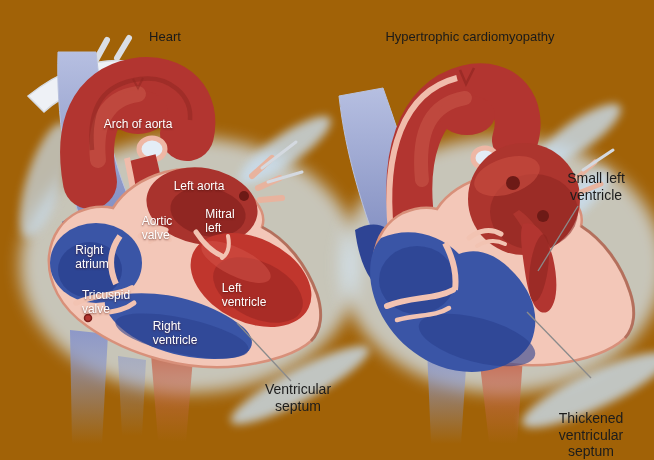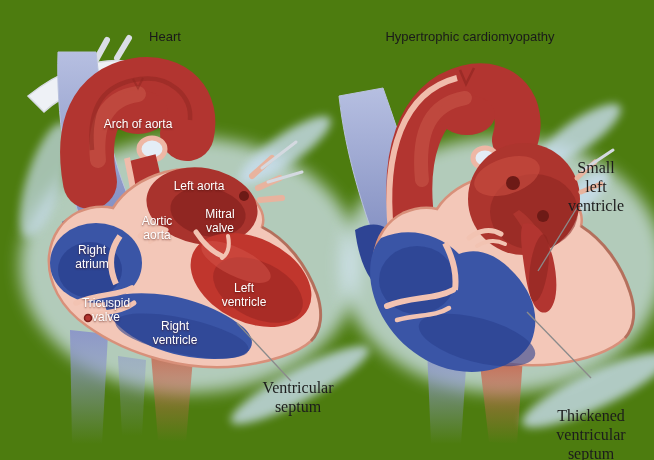--- a/index.html
+++ b/index.html
@@ -1,38 +1,38 @@
 <!DOCTYPE html>
 <html><head>
 <meta charset="utf-8">
 <style>
   html,body{margin:0;padding:0;background:#ffffff;}
   #stage{
     position:relative;
     width:654px;height:460px;
-    background:#4d7c0f;
+    background:#a16207;
     overflow:hidden;
     font-family:"Liberation Sans", sans-serif;
   }
   #art{position:absolute;left:0;top:0;}
   .ttl{
     position:absolute;transform:translate(-50%,-50%);
     color:#1a1a1a;font-size:13px;line-height:1.2;
     white-space:pre-line;text-align:center;
   }
   .lbl{
     position:absolute;transform:translate(-50%,-50%);
     color:#ffffff;font-size:12px;line-height:1.18;
-    white-space:pre-line;text-align:center;
+    white-space:pre-line;
     text-shadow:0 1px 2px rgba(70,15,10,.65);
   }
   .lbl-dark{
     position:absolute;transform:translate(-50%,-50%);
-    color:#1c1c1c;font-size:16px;line-height:1.18;
-    white-space:pre-line;text-align:center;font-family:Liberation Serif, serif;
+    color:#1c1c1c;font-size:14px;line-height:1.18;
+    white-space:pre-line;text-align:center;
   }
 </style>
 </head>
 <body>
 
 <div id="stage">
 
   <svg id="art" width="654" height="460" viewBox="0 0 654 460">
     <defs>
       <linearGradient id="gradSVC" x1="0" y1="0" x2="0" y2="1">
@@ -212,26 +212,26 @@
     <line x1="578" y1="206" x2="538" y2="271" stroke="#8b8b8b" stroke-width="1.3"></line>
     <line x1="591" y1="378" x2="527" y2="312" stroke="#8b8b8b" stroke-width="1.3"></line>
   </svg>
 
   <div class="ttl" style="left:165px;top:37px;">Heart</div>
   <div class="ttl" style="left:470px;top:37px;">Hypertrophic cardiomyopathy</div>
 
   <div class="lbl" style="left:138px;top:124px;">Arch of aorta</div>
   <div class="lbl" style="left:199px;top:186px;">Left aorta</div>
   <div class="lbl" style="left:157px;top:228px;">Aortic
-aorta</div>
+valve</div>
   <div class="lbl" style="left:220px;top:221px;">Mitral
-valve</div>
+left</div>
   <div class="lbl" style="left:92px;top:257px;">Right
 atrium</div>
-  <div class="lbl" style="left:106px;top:302px;margin-top:8px;">Tricuspid
+  <div class="lbl" style="left:106px;top:302px;">Tricuspid
 valve</div>
   <div class="lbl" style="left:244px;top:283px;margin-top:12px;">Left
 ventricle</div>
   <div class="lbl" style="left:175px;top:333px;">Right
 ventricle</div>
   <div class="lbl-dark" style="left:298px;top:398px;">Ventricular
 septum</div>
 
   <div class="lbl-dark" style="left:596px;top:187px;">Small left
 ventricle</div>

